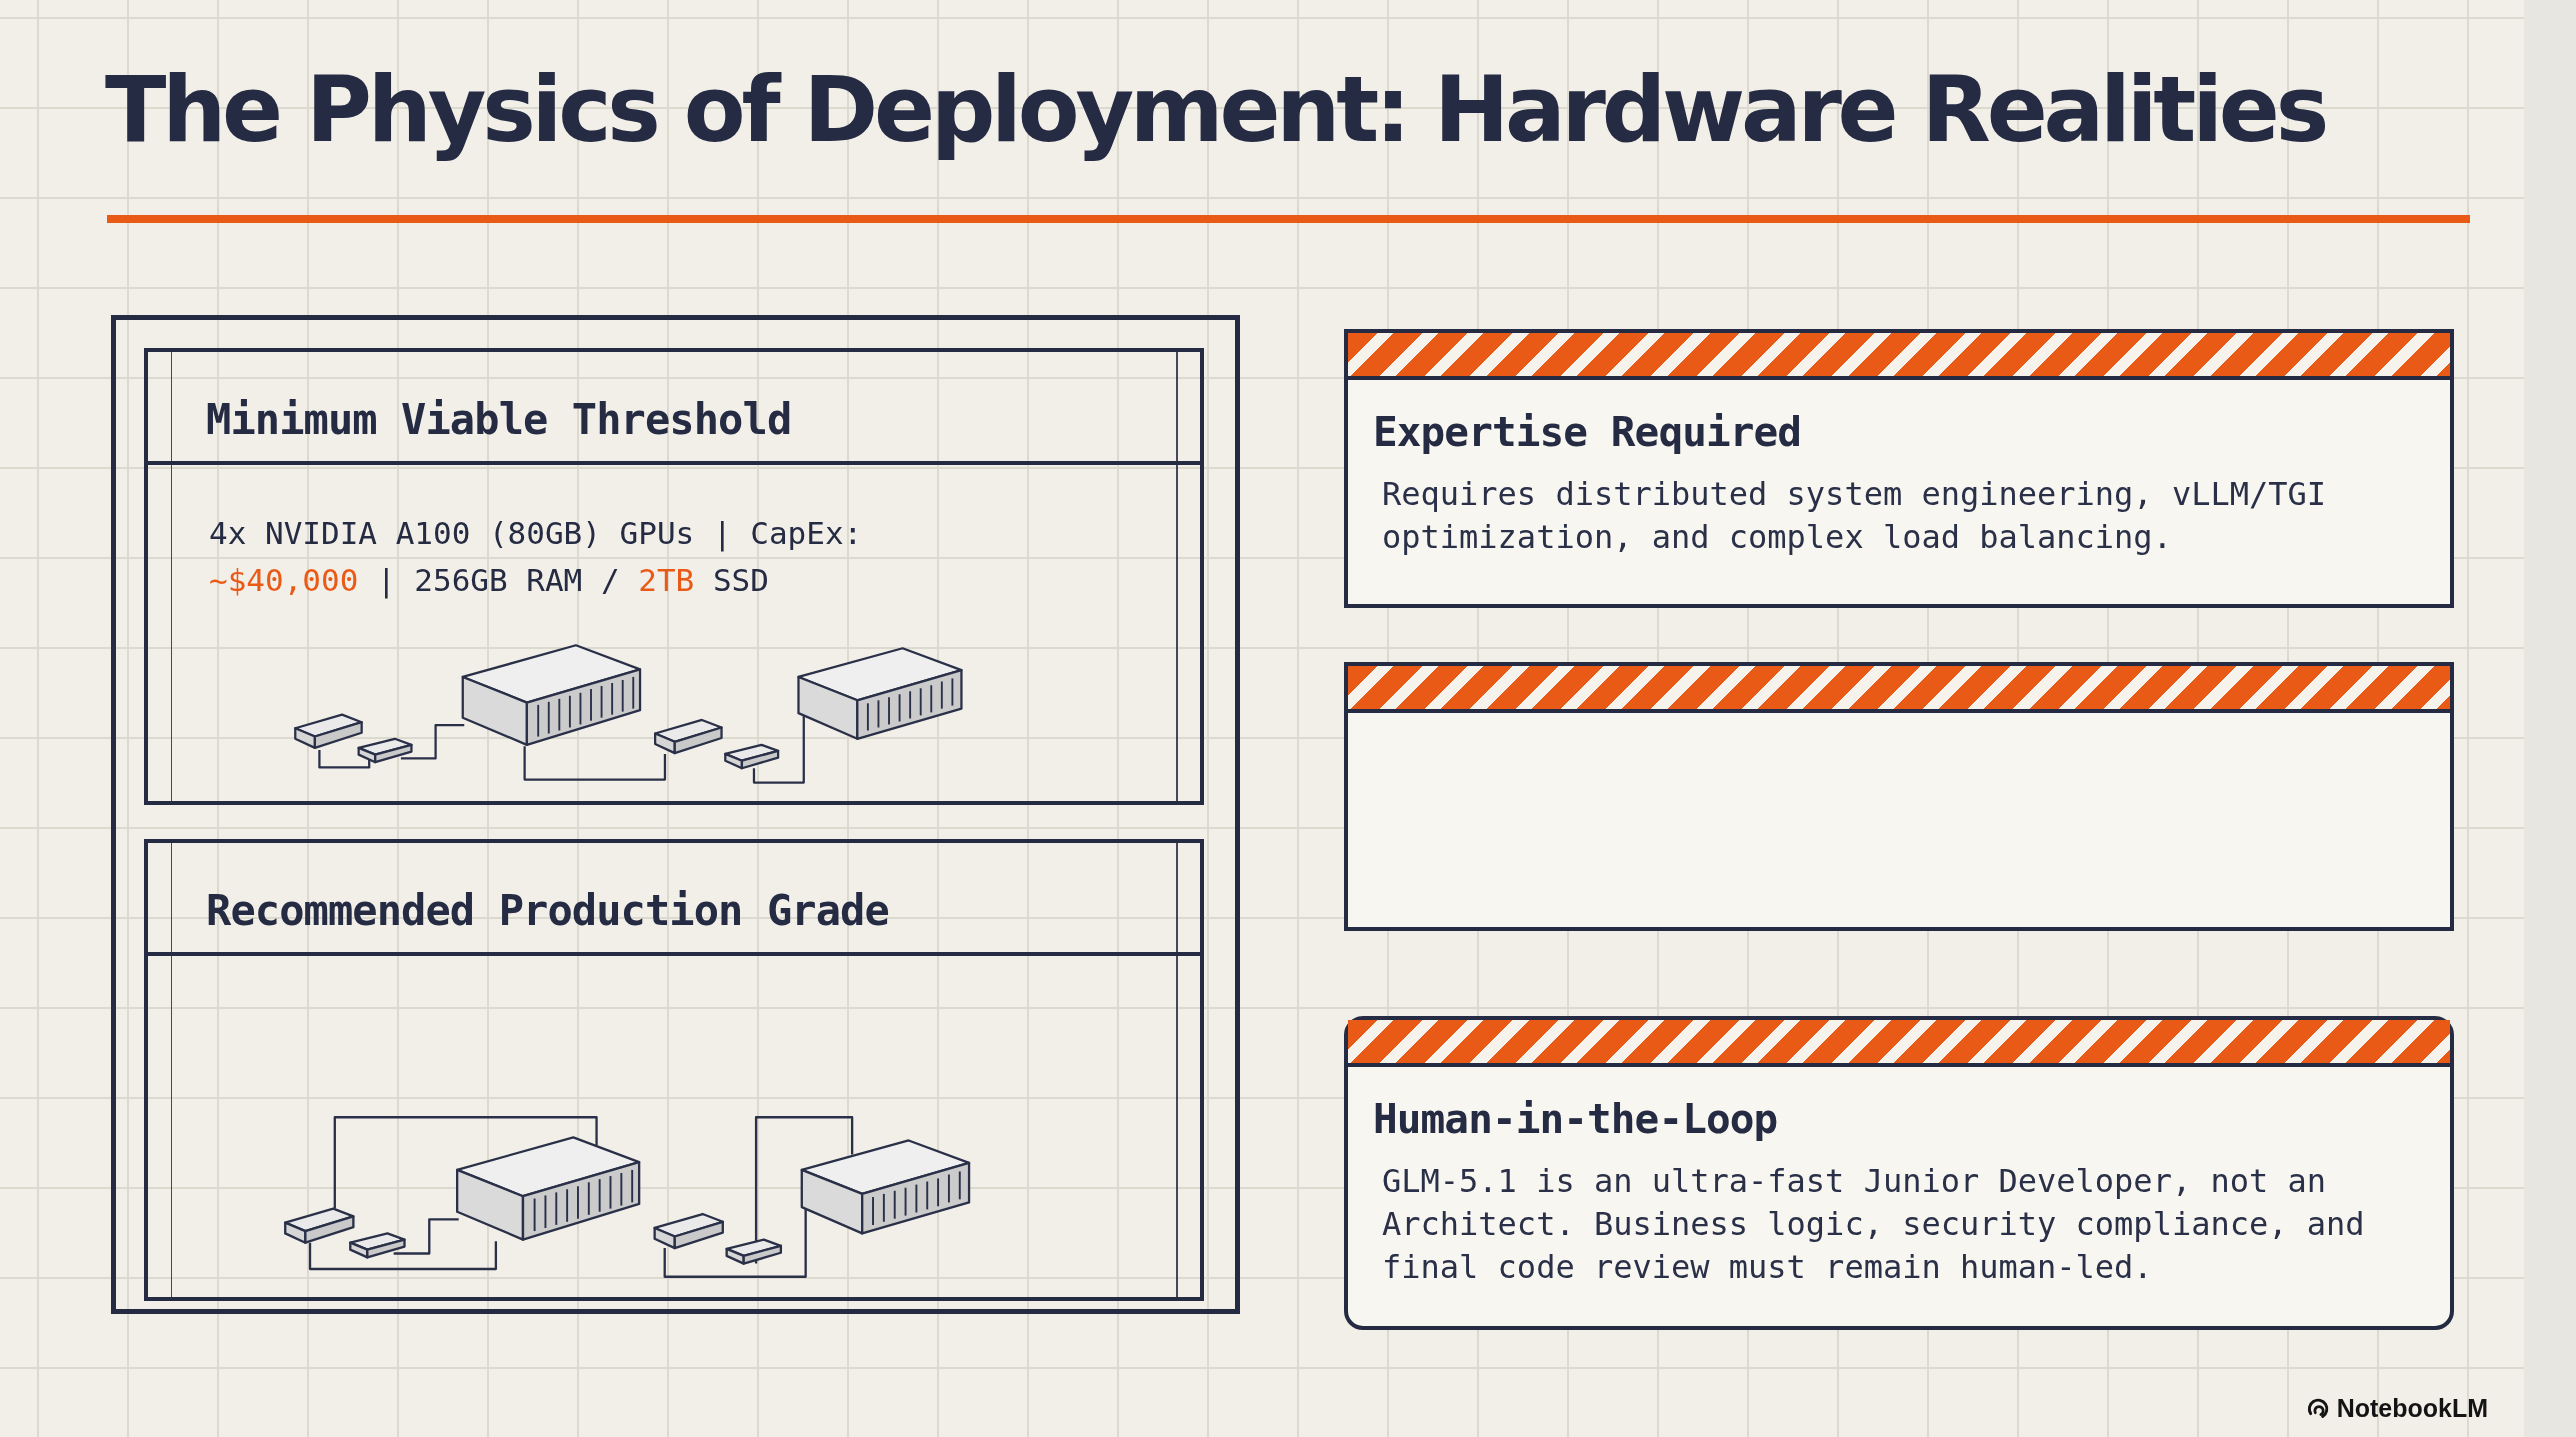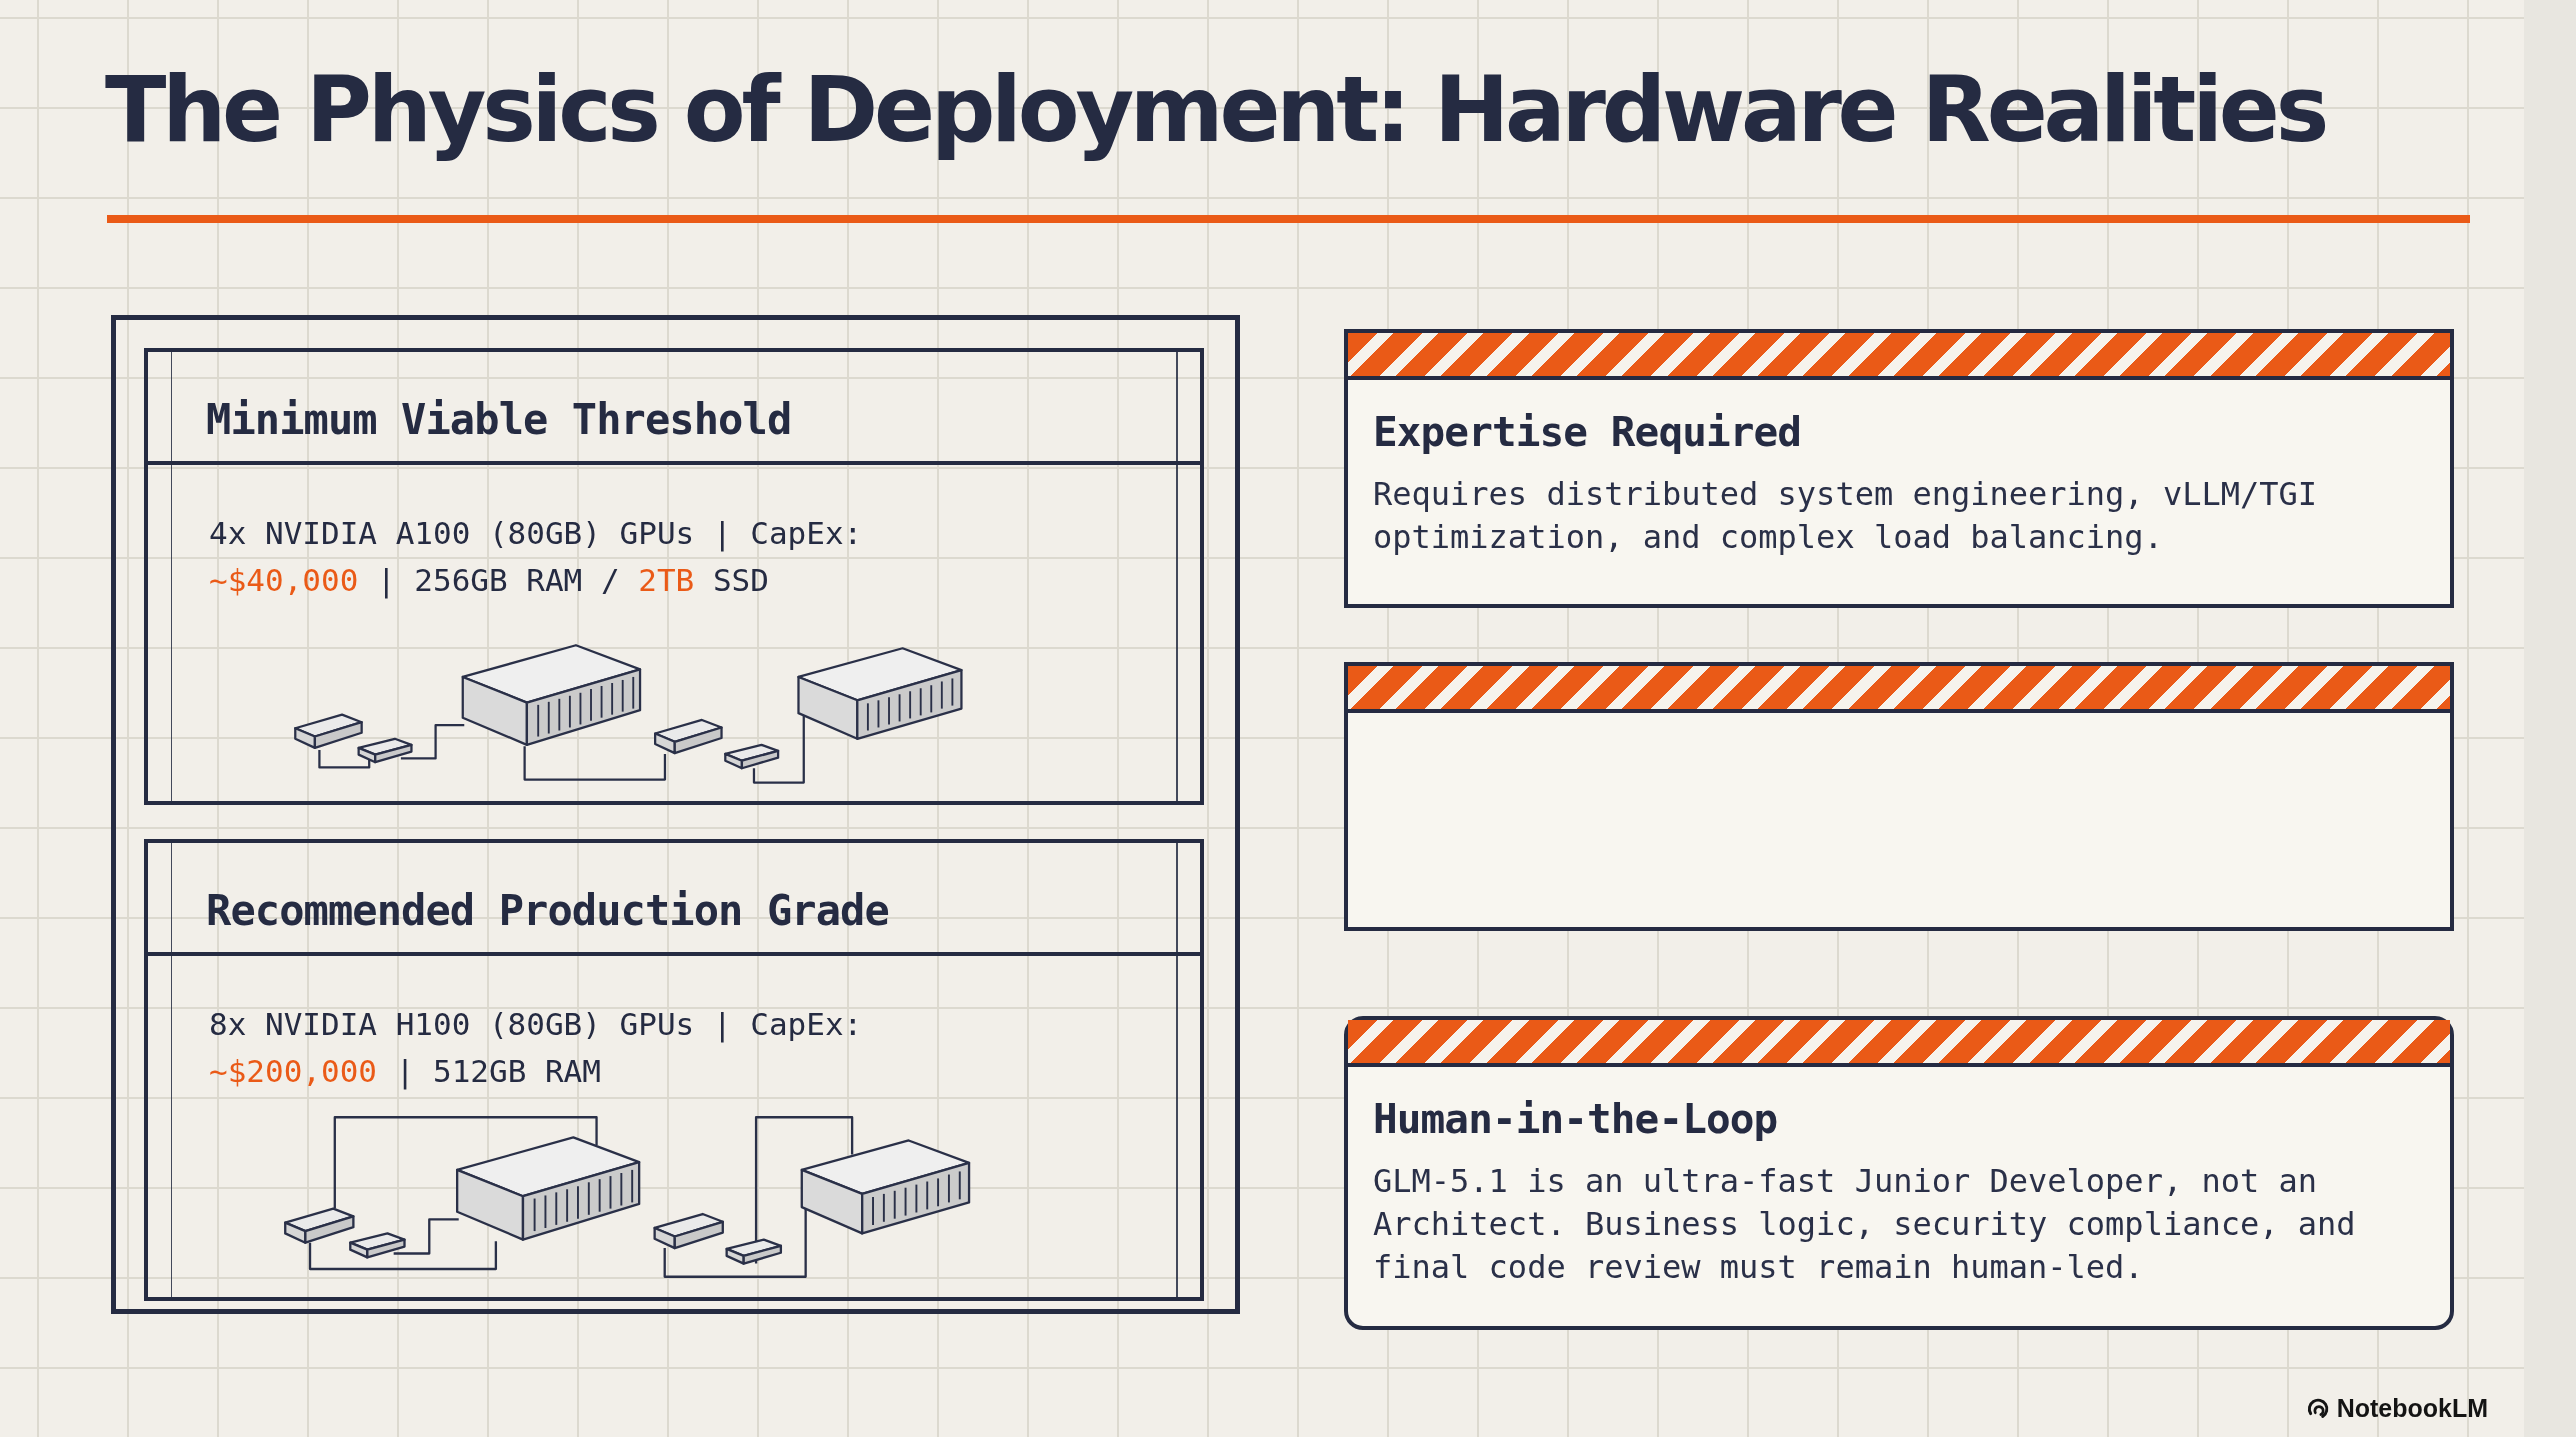--- a/index.html
+++ b/index.html
@@ -75,21 +75,21 @@
     background:repeating-linear-gradient(135deg,
       var(--accent-orange,#ea5a17) 0 20.6px, #f6f3ec 20.6px 32px);
   }
   .card-body{padding:28px 41px 0 25px;}
   .card-body h3{
     margin:0 0 17px 0;
     font-family:"DejaVu Sans Mono","Liberation Mono",monospace;
     font-weight:bold;font-size:41px;letter-spacing:-0.9px;
   }
   .card-body p{
-    margin:0;font-size:32px;line-height:43px;white-space:pre-line;
+    margin:9px;font-size:32px;line-height:43px;white-space:pre-line;
     color:#2a3048;
   }
 
   
   .brand{
     position:absolute;right:36px;bottom:15px;
     display:flex;align-items:center;gap:6px;
     font-family:"Liberation Sans","DejaVu Sans",sans-serif;
     font-weight:bold;font-size:25px;color:#141414;
   }
@@ -173,21 +173,20 @@
               </g>
             </g>
           </g>
         </svg>
       </div>
     </article>
 
     <article class="hw-panel panel-2">
       <h2>Recommended Production Grade</h2>
       <div class="panel-divider"></div>
-      <p class="spec"><span class="spec-line"><span>8x NVIDIA H100 (80GB) GPUs | CapEx:</span></span><span class="spec-line"><span class="accent">~$200,000</span><span> | 512GB RAM</span></span></p>
 
       <div class="illo">
         <svg viewBox="0 0 1060 250" preserveAspectRatio="xMidYMid meet">
           <g fill="none" stroke="#2a3048" stroke-width="3" stroke-linejoin="round">
             <path d="M92,148 L92,30 L430,30 L430,66"></path>
             <path d="M60,192 L60,226 L300,226 L300,190"></path>
             <path d="M518,199 L518,236 L700,236 L700,145"></path>
             <path d="M636,219 L636,30 L760,30 L760,78"></path>
             <path d="M168,206 L214,206 L214,162 L252,162"></path>
           </g>

